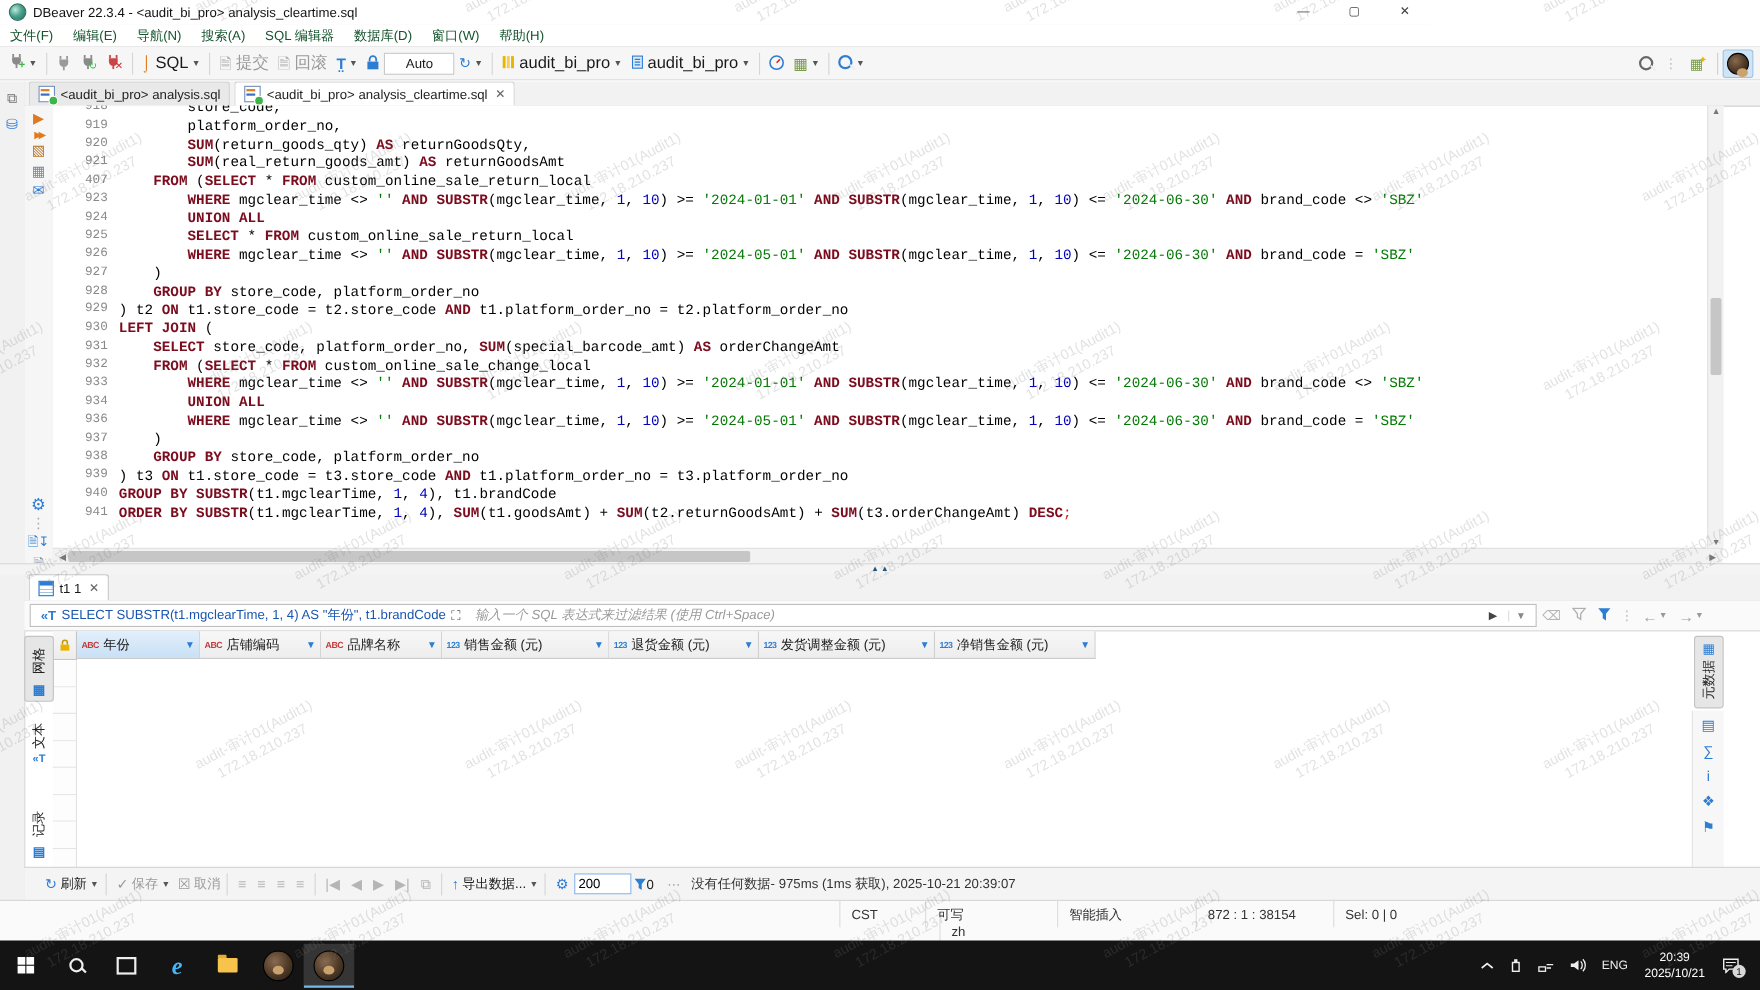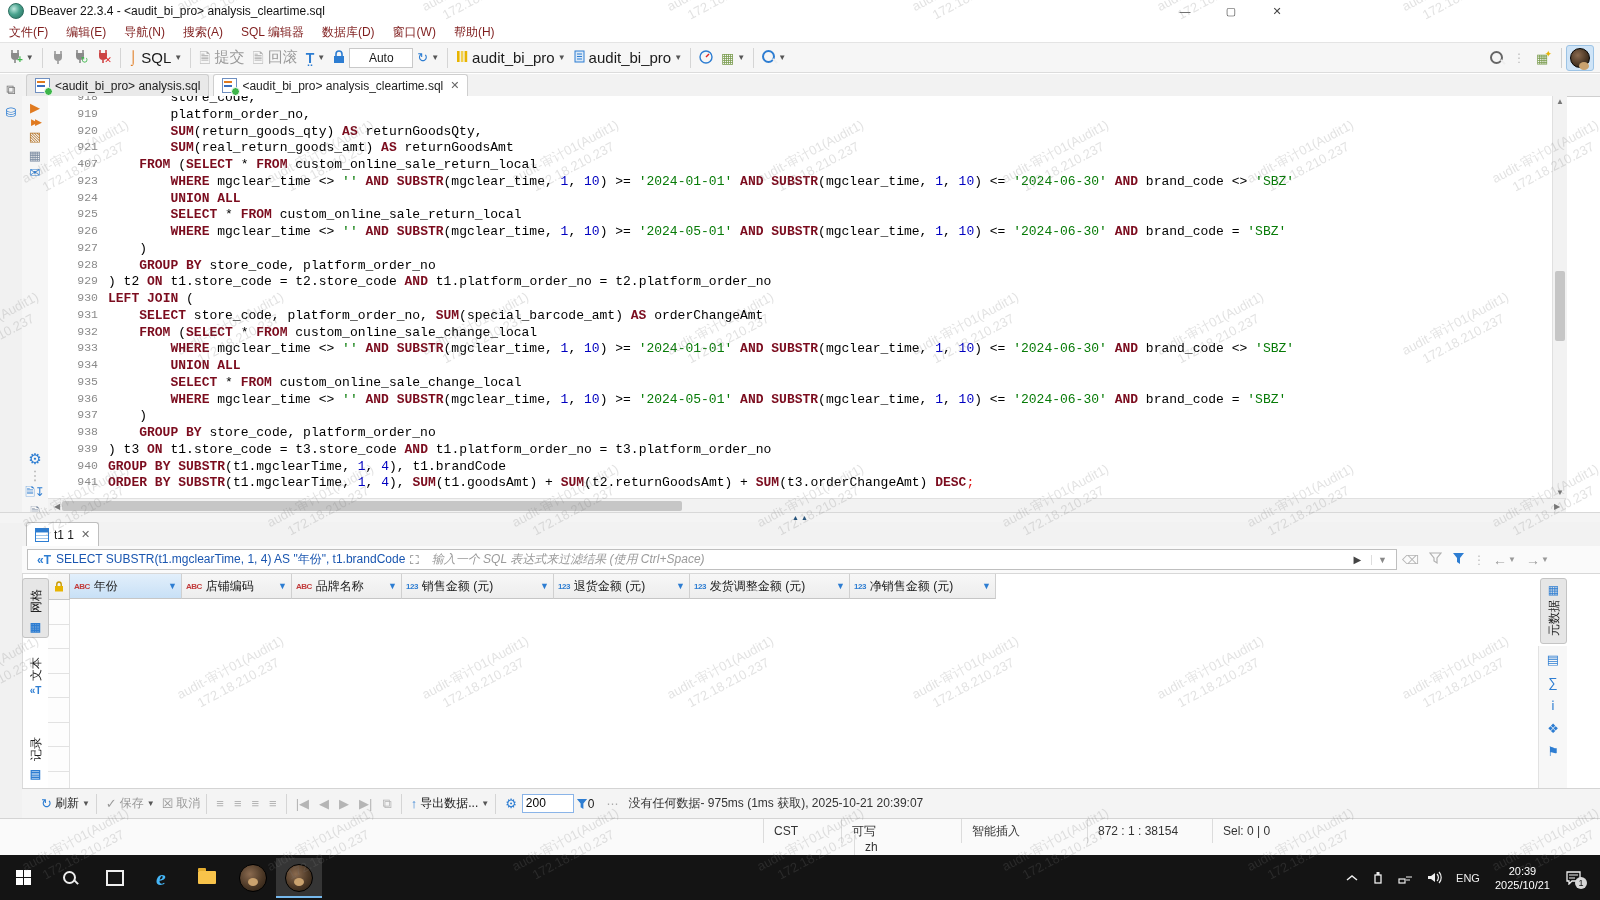--- a/index.html
+++ b/index.html
@@ -11,21 +11,21 @@
   .dd{font-size:8px;color:#555;margin-left:3px;}
   .disabled{color:#9a9a9a;}
   
   #titlebar{left:0;top:0;width:1300px;height:22px;background:#ffffff;border-bottom:1px solid #ececec;}
   #titlebar .title{font-size:12px;color:#111;margin-left:6px;}
   .win-btn{width:46px;height:22px;text-align:center;line-height:22px;font-size:11px;color:#444;}
   .logo-beaver{width:14px;height:14px;border-radius:50%;margin-left:8px;
      background:radial-gradient(circle at 35% 35%, #bfe9df 0%, #4aa38e 45%, #23695a 100%);border:1px solid #2c6f60;}
   
   #menubar{left:0;top:22px;width:1600px;height:20px;background:#fff;border-bottom:1px solid #e4e4e4;display:flex;align-items:center;}
-  .menu-item{padding:0 9px;font-size:12px;color:#7f1d1d;line-height:20px;}
+  .menu-item{padding:0 9px;font-size:12px;color:#14532d;line-height:20px;}
   
   #toolbar{left:0;top:43px;width:1600px;height:30px;background:#f6f6f6;border-bottom:1px solid #dcdcdc;display:flex;align-items:center;padding-left:4px;box-sizing:border-box;}
   .tb-item{display:flex;align-items:center;padding:2px 3px;margin:0 1px;border-radius:3px;}
   .tb-label{margin-left:4px;font-size:15px;}
   .combo{background:#fff;border:1px solid #c9c9c9;width:62px;height:18px;text-align:center;line-height:18px;font-size:12px;}
   .glyph{font-size:14px;line-height:14px;}
   #toolbar-right{position:absolute;right:6px;top:43px;height:30px;display:flex;align-items:center;}
   .persp{width:26px;height:24px;display:flex;align-items:center;justify-content:center;border-radius:3px;}
   .persp.active{background:#cfe4f7;border:1px solid #9cc3e5;}
   
@@ -289,21 +289,20 @@
       <div class="cl"><span class="ln">925</span><span class="ct"><span>        </span><span class="kw">SELECT</span><span> * </span><span class="kw">FROM</span><span> </span><span class="">custom_online_sale_return_local</span></span></div>
       <div class="cl"><span class="ln">926</span><span class="ct"><span>        </span><span class="kw">WHERE</span><span> </span><span class="">mgclear_time</span><span> &lt;&gt; </span><span class="str">''</span><span> </span><span class="kw">AND</span><span> </span><span class="kw">SUBSTR</span><span>(</span><span class="">mgclear_time</span><span>, </span><span class="num">1</span><span>, </span><span class="num">10</span><span>) &gt;= </span><span class="str">'2024-05-01'</span><span> </span><span class="kw">AND</span><span> </span><span class="kw">SUBSTR</span><span>(</span><span class="">mgclear_time</span><span>, </span><span class="num">1</span><span>, </span><span class="num">10</span><span>) &lt;= </span><span class="str">'2024-06-30'</span><span> </span><span class="kw">AND</span><span> </span><span class="">brand_code</span><span> = </span><span class="str">'SBZ'</span></span></div>
       <div class="cl"><span class="ln">927</span><span class="ct"><span>    )</span></span></div>
       <div class="cl"><span class="ln">928</span><span class="ct"><span>    </span><span class="kw">GROUP</span><span> </span><span class="kw">BY</span><span> </span><span class="">store_code</span><span>, </span><span class="">platform_order_no</span></span></div>
       <div class="cl"><span class="ln">929</span><span class="ct"><span>) </span><span class="">t2</span><span> </span><span class="kw">ON</span><span> </span><span class="">t1</span><span>.</span><span class="">store_code</span><span> = </span><span class="">t2</span><span>.</span><span class="">store_code</span><span> </span><span class="kw">AND</span><span> </span><span class="">t1</span><span>.</span><span class="">platform_order_no</span><span> = </span><span class="">t2</span><span>.</span><span class="">platform_order_no</span></span></div>
       <div class="cl"><span class="ln">930</span><span class="ct"><span class="kw">LEFT</span><span> </span><span class="kw">JOIN</span><span> (</span></span></div>
       <div class="cl"><span class="ln">931</span><span class="ct"><span>    </span><span class="kw">SELECT</span><span> </span><span class="">store_code</span><span>, </span><span class="">platform_order_no</span><span>, </span><span class="kw">SUM</span><span>(</span><span class="">special_barcode_amt</span><span>) </span><span class="kw">AS</span><span> </span><span class="">orderChangeAmt</span></span></div>
       <div class="cl"><span class="ln">932</span><span class="ct"><span>    </span><span class="kw">FROM</span><span> (</span><span class="kw">SELECT</span><span> * </span><span class="kw">FROM</span><span> </span><span class="">custom_online_sale_change_local</span></span></div>
       <div class="cl"><span class="ln">933</span><span class="ct"><span>        </span><span class="kw">WHERE</span><span> </span><span class="">mgclear_time</span><span> &lt;&gt; </span><span class="str">''</span><span> </span><span class="kw">AND</span><span> </span><span class="kw">SUBSTR</span><span>(</span><span class="">mgclear_time</span><span>, </span><span class="num">1</span><span>, </span><span class="num">10</span><span>) &gt;= </span><span class="str">'2024-01-01'</span><span> </span><span class="kw">AND</span><span> </span><span class="kw">SUBSTR</span><span>(</span><span class="">mgclear_time</span><span>, </span><span class="num">1</span><span>, </span><span class="num">10</span><span>) &lt;= </span><span class="str">'2024-06-30'</span><span> </span><span class="kw">AND</span><span> </span><span class="">brand_code</span><span> &lt;&gt; </span><span class="str">'SBZ'</span></span></div>
       <div class="cl"><span class="ln">934</span><span class="ct"><span>        </span><span class="kw">UNION</span><span> </span><span class="kw">ALL</span></span></div>
-      <div class="cl"><span class="ln">935</span><span class="ct"><span>        </span><span class="kw">SELECT</span><span> * </span><span class="kw">FROM</span><span> </span><span class="">custom_online_sale_change_local</span></span></div>
       <div class="cl"><span class="ln">936</span><span class="ct"><span>        </span><span class="kw">WHERE</span><span> </span><span class="">mgclear_time</span><span> &lt;&gt; </span><span class="str">''</span><span> </span><span class="kw">AND</span><span> </span><span class="kw">SUBSTR</span><span>(</span><span class="">mgclear_time</span><span>, </span><span class="num">1</span><span>, </span><span class="num">10</span><span>) &gt;= </span><span class="str">'2024-05-01'</span><span> </span><span class="kw">AND</span><span> </span><span class="kw">SUBSTR</span><span>(</span><span class="">mgclear_time</span><span>, </span><span class="num">1</span><span>, </span><span class="num">10</span><span>) &lt;= </span><span class="str">'2024-06-30'</span><span> </span><span class="kw">AND</span><span> </span><span class="">brand_code</span><span> = </span><span class="str">'SBZ'</span></span></div>
       <div class="cl"><span class="ln">937</span><span class="ct"><span>    )</span></span></div>
       <div class="cl"><span class="ln">938</span><span class="ct"><span>    </span><span class="kw">GROUP</span><span> </span><span class="kw">BY</span><span> </span><span class="">store_code</span><span>, </span><span class="">platform_order_no</span></span></div>
       <div class="cl"><span class="ln">939</span><span class="ct"><span>) </span><span class="">t3</span><span> </span><span class="kw">ON</span><span> </span><span class="">t1</span><span>.</span><span class="">store_code</span><span> = </span><span class="">t3</span><span>.</span><span class="">store_code</span><span> </span><span class="kw">AND</span><span> </span><span class="">t1</span><span>.</span><span class="">platform_order_no</span><span> = </span><span class="">t3</span><span>.</span><span class="">platform_order_no</span></span></div>
       <div class="cl"><span class="ln">940</span><span class="ct"><span class="kw">GROUP</span><span> </span><span class="kw">BY</span><span> </span><span class="kw">SUBSTR</span><span>(</span><span class="">t1</span><span>.</span><span class="">mgclearTime</span><span>, </span><span class="num">1</span><span>, </span><span class="num">4</span><span>), </span><span class="">t1</span><span>.</span><span class="">brandCode</span></span></div>
       <div class="cl"><span class="ln">941</span><span class="ct"><span class="kw">ORDER</span><span> </span><span class="kw">BY</span><span> </span><span class="kw">SUBSTR</span><span>(</span><span class="">t1</span><span>.</span><span class="">mgclearTime</span><span>, </span><span class="num">1</span><span>, </span><span class="num">4</span><span>), </span><span class="kw">SUM</span><span>(</span><span class="">t1</span><span>.</span><span class="">goodsAmt</span><span>) + </span><span class="kw">SUM</span><span>(</span><span class="">t2</span><span>.</span><span class="">returnGoodsAmt</span><span>) + </span><span class="kw">SUM</span><span>(</span><span class="">t3</span><span>.</span><span class="">orderChangeAmt</span><span>) </span><span class="kw">DESC</span><span class="smc">;</span></span></div>
     </div>
   </div>
 
 <div id="vscroll" class="abs">

